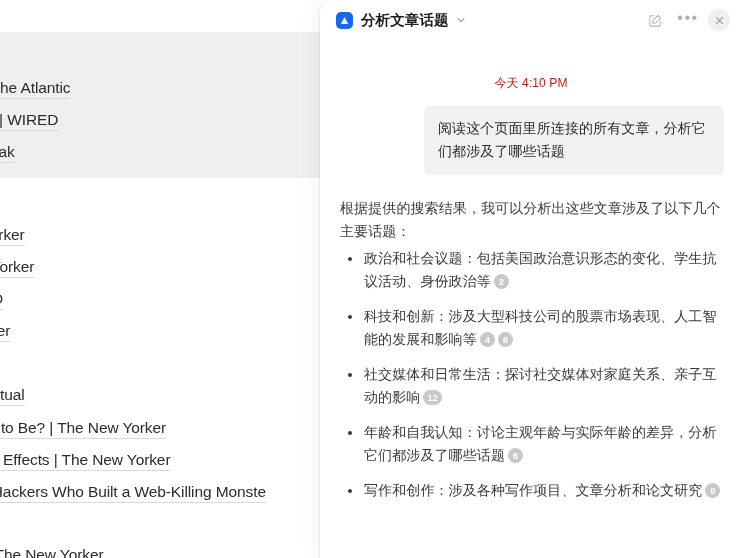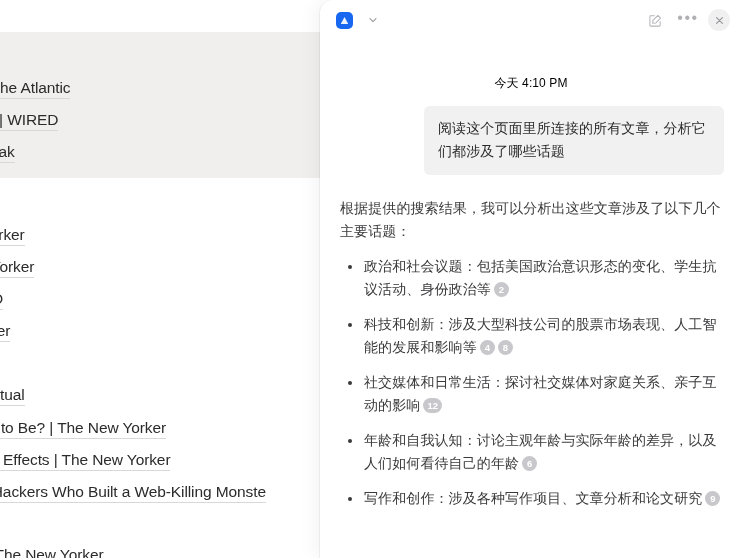--- a/index.html
+++ b/index.html
@@ -138,21 +138,21 @@
 
   
   .conversation {
     padding: 0 18px 0 18px;
     box-sizing: border-box;
   }
 
   .timestamp {
     text-align: center;
     font-size: 12px;
-    color: #000000;
+    color: #b91c1c;
     margin-top: 35px;
     margin-bottom: 14px;
     letter-spacing: 0.1px;
   }
 
   .msg-row-user {
     display: flex;
     justify-content: flex-end;
   }
   .bubble-user {
@@ -171,21 +171,21 @@
     margin-top: 22px;
     padding: 0 2px 0 2px;
     font-size: 14px;
     line-height: 23px;
     color: #3a3a3c;
     letter-spacing: 0.1px;
   }
   .assistant p {
     margin: 0;
   }
-  .assistant .intro { margin-bottom: 12px; }
+  .assistant .intro { margin-bottom: 4px; }
 
   ul.topic-list {
     list-style: none;
     margin: 0;
     padding: 0;
   }
   ul.topic-list li {
     position: relative;
     padding-left: 24px;
     margin-top: 12px;
@@ -247,20 +247,21 @@
   <div class="chat-panel">
 
     <div class="panel-header">
 
       <div class="app-icon">
         <svg width="11" height="11" viewBox="0 0 11 11" aria-hidden="true">
           <path d="M5.5 2 L9 8.4 Q9.2 9 8.5 9 L2.5 9 Q1.8 9 2 8.4 Z" fill="#ffffff" opacity="0.92"></path>
         </svg>
       </div>
 
+      <div class="panel-title">分析文章话题</div>
 
       <div class="title-chevron">
         <svg width="10" height="10" viewBox="0 0 10 10" aria-hidden="true">
           <path d="M2 3.6 L5 6.6 L8 3.6" stroke="currentColor" stroke-width="1.1" fill="none" stroke-linecap="round" stroke-linejoin="round"></path>
         </svg>
       </div>
 
       <div class="header-spacer"></div>
 
       <div class="header-btn compose">
@@ -286,21 +287,21 @@
       <div class="msg-row-user">
         <div class="bubble-user">阅读这个页面里所连接的所有文章，分析它们都涉及了哪些话题</div>
       </div>
 
       <div class="assistant">
         <p class="intro">根据提供的搜索结果，我可以分析出这些文章涉及了以下几个主要话题：</p>
         <ul class="topic-list" id="topic-list">
             <li><span>政治和社会议题：包括美国政治意识形态的变化、学生抗议活动、身份政治等</span><span class="cite">2</span></li>
             <li><span>科技和创新：涉及大型科技公司的股票市场表现、人工智能的发展和影响等</span><span class="cite">4</span><span class="cite">8</span></li>
             <li><span>社交媒体和日常生活：探讨社交媒体对家庭关系、亲子互动的影响</span><span class="cite">12</span></li>
-            <li><span>年龄和自我认知：讨论主观年龄与实际年龄的差异，以及人们如何看待自己的年龄</span><span class="cite">6</span></li>
+            <li><span>年龄和自我认知：讨论主观年龄与实际年龄的差异，分析它们都涉及了哪些话题</span><span class="cite">6</span></li>
             <li><span>写作和创作：涉及各种写作项目、文章分析和论文研究</span><span class="cite">9</span></li>
           </ul>
 
       </div>
 
     </div>
   </div>
 </div>
 
 </body></html>

